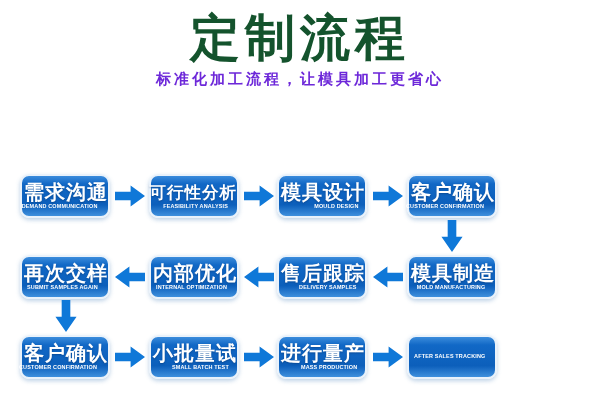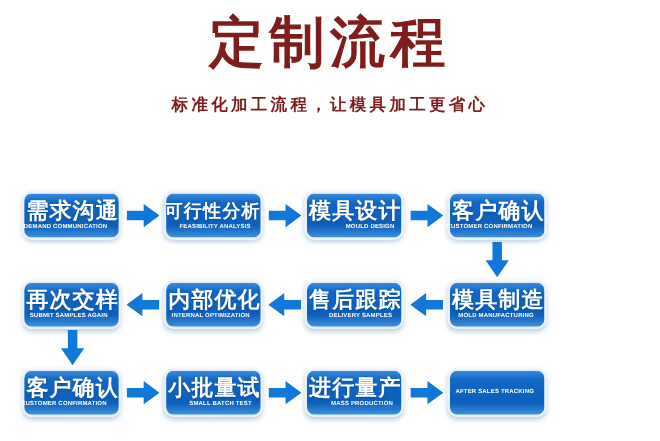--- a/index.html
+++ b/index.html
@@ -2,25 +2,25 @@
 <html><head>
 <meta charset="utf-8">
 <style>
   html,body{margin:0;padding:0;background:#ffffff;}
   .stage{
     position:relative;width:600px;height:401px;background:#ffffff;overflow:hidden;
     font-family:"Liberation Sans","DejaVu Sans",sans-serif;
   }
   .title{
     position:absolute;top:10px;left:0;width:600px;text-align:center;
-    font-size:50px;line-height:56px;font-weight:bold;color:#7f1d1d;letter-spacing:5px;
+    font-size:50px;line-height:56px;font-weight:bold;color:#14532d;letter-spacing:5px;
   }
   .subtitle{
-    position:absolute;top:86px;left:0;width:600px;text-align:center;
-    font-size:15px;font-weight:bold;color:#7f1d1d;letter-spacing:3px;
+    position:absolute;top:70px;left:0;width:600px;text-align:center;
+    font-size:15px;font-weight:bold;color:#6d28d9;letter-spacing:3px;
   }
   .box{
     position:absolute;width:90px;height:44px;box-sizing:border-box;
     border:2px solid #e9f2fb;border-radius:9px;
     background:linear-gradient(180deg,#3b8cdc 0%,#1168c6 20%,#0c5fbb 72%,#3f90dd 100%);
     box-shadow:0 2px 4px rgba(110,155,200,0.45);
     display:flex;flex-direction:column;align-items:flex-end;justify-content:center;
   }
   .zh{
     color:#ffffff;font-weight:bold;font-size:20px;line-height:22px;letter-spacing:1px;

